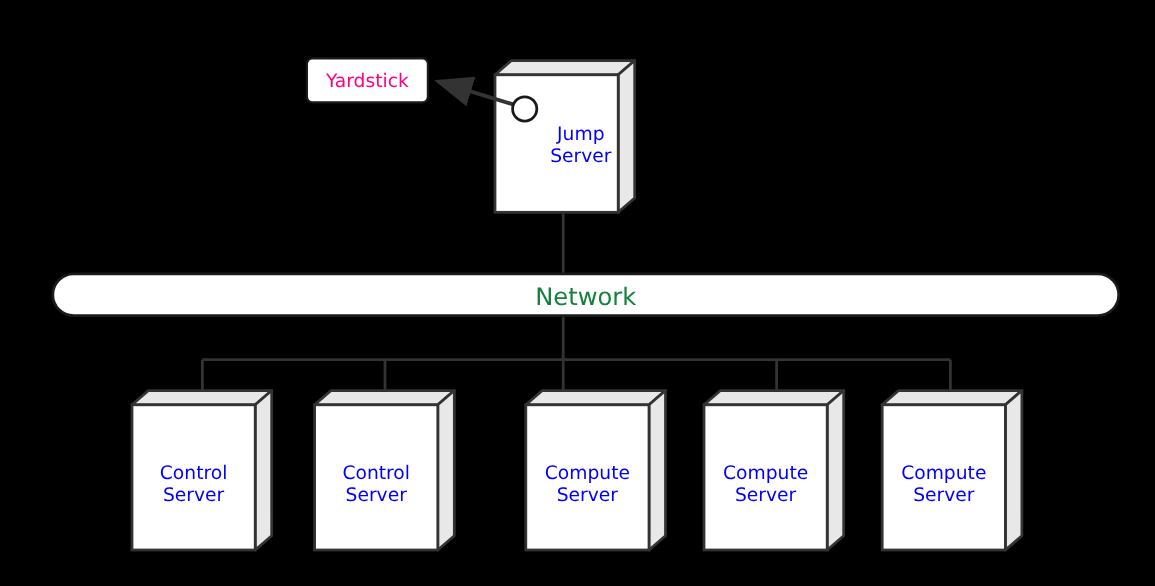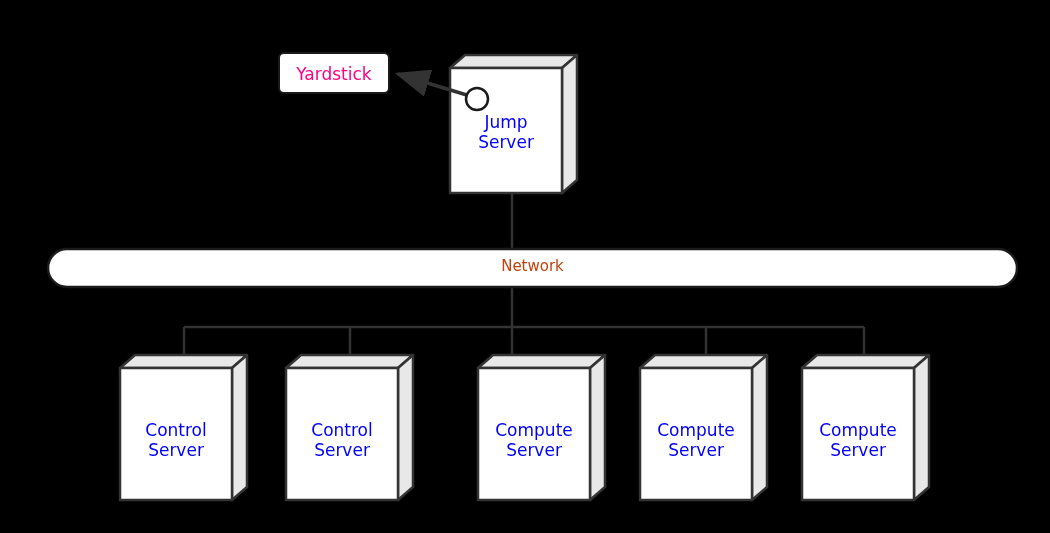--- a/index.html
+++ b/index.html
@@ -33,22 +33,22 @@
     line-height: 1.18;
     pointer-events: none;
     white-space: pre-line;
   }
   .server-label {
     color: #0000FF;
     font-size: 17px;
     font-family: "DejaVu Sans", sans-serif;
   }
   .network-label {
-    color: #c2410c;
-    font-size: 15px;
+    color: #15803d;
+    font-size: 22px;
     font-family: "DejaVu Sans", sans-serif;
   }
   .yardstick-label {
     color: #FF0080;
     font-size: 17px;
     font-family: "DejaVu Sans", sans-serif;
   }
 </style>
 </head>
 <body>
@@ -114,21 +114,21 @@
 
     <g>
       <polygon points="802,368 817,355 929,355 914,368" fill="#E8E8E8" stroke="#333333" stroke-width="2.5" stroke-linejoin="round"></polygon>
       <polygon points="914,368 929,355 929,487 914,500" fill="#E8E8E8" stroke="#333333" stroke-width="2.5" stroke-linejoin="round"></polygon>
       <rect x="802" y="368" width="112" height="132" fill="#FFFFFF" stroke="#333333" stroke-width="2.5"></rect>
     </g>
   </svg>
 
   <div class="node-label yardstick-label" style="left:279px; top:64px; width:110px;">Yardstick</div>
 
-  <div class="node-label server-label" style="left:450px; top:112px; width:112px;"><span>Jump</span><br><span>Server</span></div>
+  <div class="node-label server-label" style="left:450px; top:112px; width:112px;padding-left:22px;"><span>Jump</span><br><span>Server</span></div>
 
   <div class="node-label network-label" style="left:48px; top:258px; width:969px;">Network</div>
 
   <div class="node-label server-label" style="left:120px; top:420px; width:112px;"><span>Control</span><br><span>Server</span></div>
 
   <div class="node-label server-label" style="left:286px; top:420px; width:112px;"><span>Control</span><br><span>Server</span></div>
 
   <div class="node-label server-label" style="left:478px; top:420px; width:112px;"><span>Compute</span><br><span>Server</span></div>
 
   <div class="node-label server-label" style="left:640px; top:420px; width:112px;"><span>Compute</span><br><span>Server</span></div>

